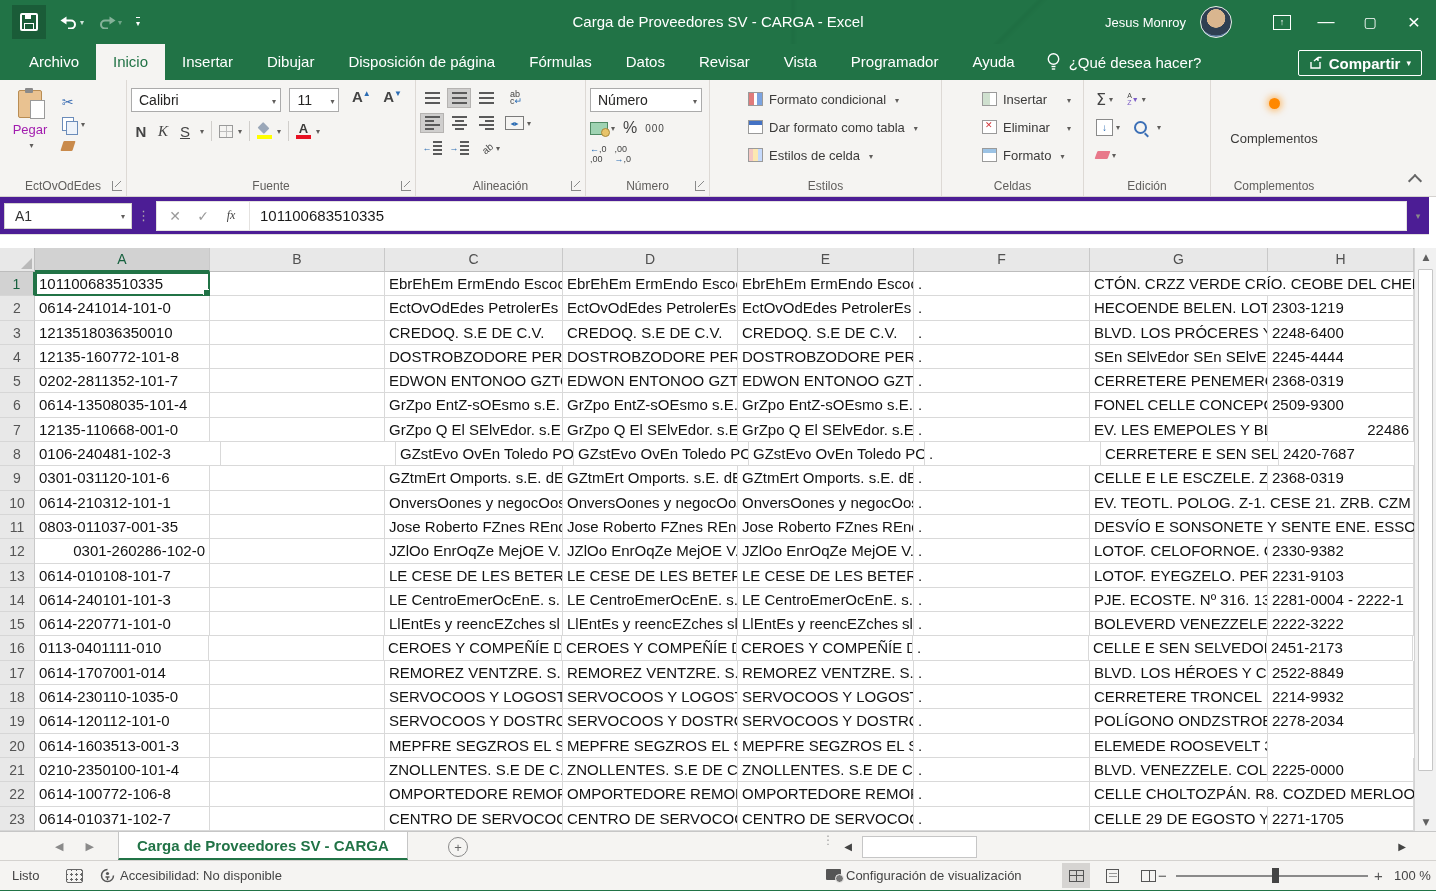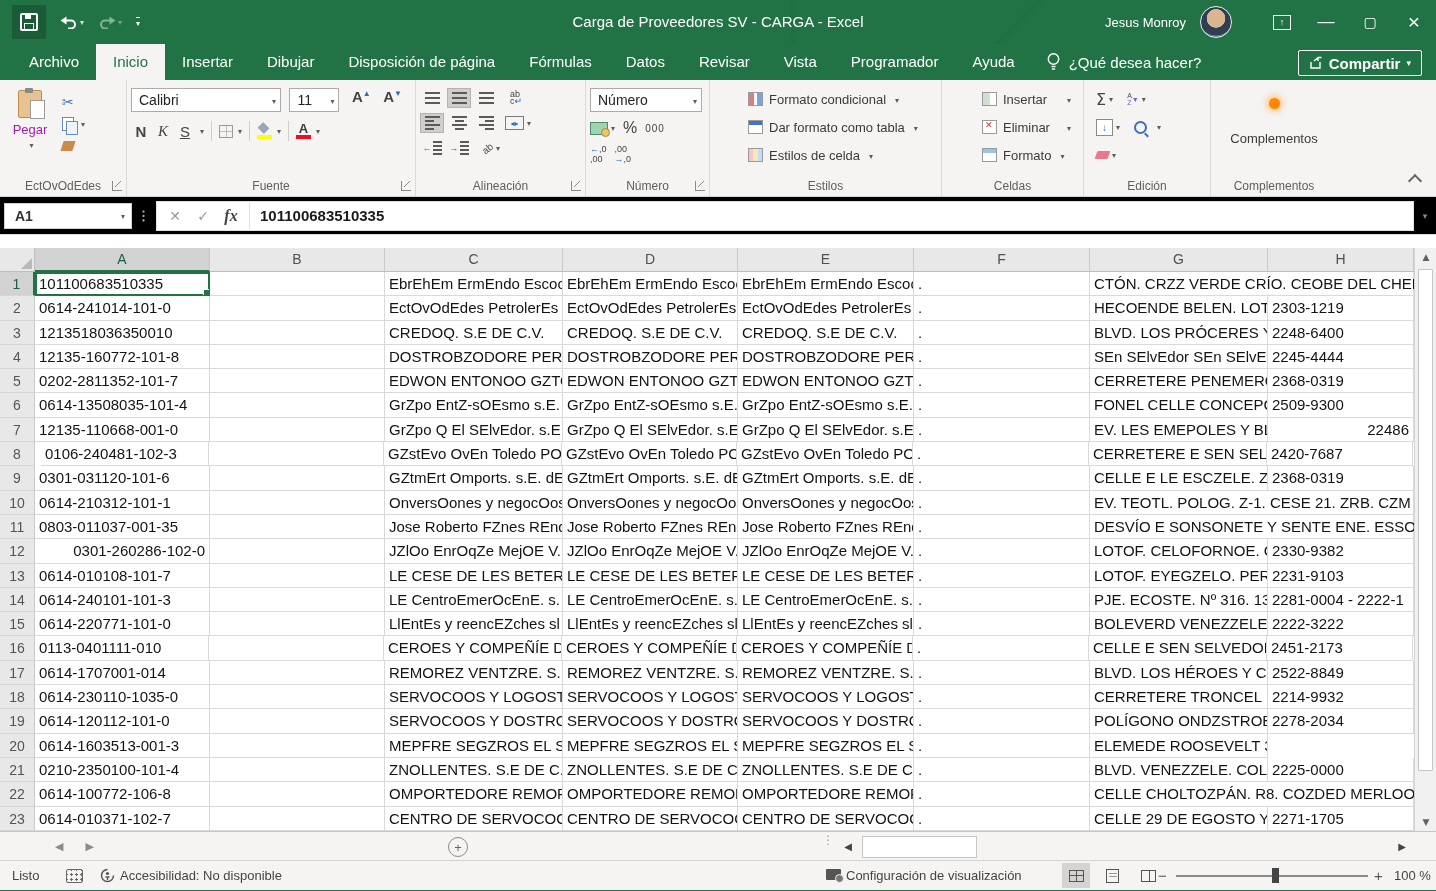--- a/index.html
+++ b/index.html
@@ -128,26 +128,26 @@
   .eraser-ic{width:13px;height:8px;background:#e8788a;transform:skewX(-20deg);border-radius:1px;}
   .mag-ic{width:9px;height:9px;border:2px solid #3b6fb6;border-radius:50%;position:relative;}
   .mag-ic::after{content:"";position:absolute;right:-4px;bottom:-4px;width:5px;height:2px;background:#3b6fb6;transform:rotate(45deg);}
 
   
   .addin-btn{text-align:center;padding-top:4px;font-size:13px;color:#3b3a39;}
   .addin-dot{width:11px;height:11px;border-radius:50%;background:#f80;margin:6px auto 22px;box-shadow:0 0 7px 2px rgba(255,140,0,.55);}
   .collapse{position:absolute;right:16px;bottom:10px;width:8px;height:8px;border-left:2px solid #666;border-top:2px solid #666;transform:rotate(45deg);}
 
   
-  .fbar{position:absolute;top:197px;left:0;right:0;height:37px;background:#000000;display:flex;align-items:center;border-bottom:1px solid #e1dfdd;font-weight:bold;}
+  .fbar{position:absolute;top:197px;left:0;right:7px;height:37px;background:#4c1d95;display:flex;align-items:center;border-bottom:1px solid #e1dfdd;}
   .namebox{width:128px;height:26px;background:#fff;border:1px solid #d4d2cf;margin-left:4px;display:flex;align-items:center;justify-content:space-between;padding:0 6px 0 10px;font-size:14px;color:#333;box-sizing:border-box;}
   .dots{color:#b0aeac;font-size:13px;margin:0 5px;letter-spacing:1px;}
   .fbtns{height:28px;background:#fff;border:1px solid #e4e2e0;display:flex;align-items:center;gap:0;padding:0 4px;}
   .fbx{width:28px;text-align:center;color:#9a9a9a;font-size:14px;font-family:"DejaVu Sans",sans-serif;}
-  .fx{font-family:"Liberation Serif",serif;font-style:italic;color:#444;font-size:16px;}
+  .fx{font-family:"Liberation Serif",serif;font-style:italic;color:#444;font-size:12px;}
   .fvalue{flex:1;height:28px;background:#fff;border:1px solid #e4e2e0;border-left:none;display:flex;align-items:center;padding-left:10px;font-size:15px;color:#1a1a1a;}
   .fexp{width:22px;text-align:center;color:#8a8a8a;font-size:9px;font-family:"DejaVu Sans",sans-serif;}
 
   
   .grid{position:absolute;top:248px;left:0;width:1414px;height:583px;background:#fff;overflow:hidden;}
   .colheads{display:flex;height:24px;}
   .corner{width:35px;height:24px;background:#e8e8e8;border-right:1px solid #bdbdbd;border-bottom:1px solid #bdbdbd;box-sizing:border-box;position:relative;flex:none;}
   .corner::after{content:"";position:absolute;right:2px;bottom:2px;border-left:11px solid transparent;border-bottom:11px solid #b9b9b9;}
   .ch{height:24px;line-height:23px;text-align:center;background:#e8e8e8;color:#505050;font-size:14px;border-right:1px solid #c9c9c9;border-bottom:1px solid #bdbdbd;box-sizing:border-box;flex:none;}
   .ch.sel{background:#d2d2d2;color:#17613f;border-bottom:2px solid #217346;}
@@ -593,21 +593,21 @@
           <div class="gc" style="width: 175px;"></div>
           <div class="gc" style="width: 178px;">GrZpo Q El SElvEdor. s.E.</div>
           <div class="gc" style="width: 175px;">GrZpo Q El SElvEdor. s.E.</div>
           <div class="gc" style="width: 176px;">GrZpo Q El SElvEdor. s.E.</div>
           <div class="gc" style="width: 176px;">.</div>
           <div class="gc" style="width: 178px;">EV. LES EMEPOLES Y BL</div>
           <div class="gc" style="width: 146px; text-align: right;">22486</div>
         </div>
         <div class="grow2">
           <div class="rn">8</div>
-          <div class="gc" style="width: 168px; margin-left: 6px;">0106-240481-102-3</div>
+          <div class="gc" style="width: 186px;">0106-240481-102-3</div>
           <div class="gc" style="width: 175px;"></div>
           <div class="gc" style="width: 178px;">GZstEvo OvEn Toledo PO</div>
           <div class="gc" style="width: 175px;">GZstEvo OvEn Toledo PO</div>
           <div class="gc" style="width: 176px;">GZstEvo OvEn Toledo PO</div>
           <div class="gc" style="width: 176px;">.</div>
           <div class="gc" style="width: 178px;">CERRETERE E SEN SELV</div>
           <div class="gc" style="width: 146px;">2420-7687</div>
         </div>
         <div class="grow2">
           <div class="rn">9</div>
@@ -781,20 +781,21 @@
     <div class="vs-up">▲</div>
     <div class="vthumb"></div>
     <div class="vs-dn">▼</div>
   </div>
 
   <div class="sheetbar">
     <div class="nav">
       <span>◀</span>
       <span>▶</span>
     </div>
+    <div class="sheettab">Carga de Proveedores SV - CARGA</div>
     <div class="newsheet">+</div>
     <div class="split-dots">⋮</div>
     <div class="hs-left">◀</div>
     <div class="hthumb"></div>
     <div class="hs-right">▶</div>
   </div>
 
   <div class="statusbar">
     <span class="st-ready">Listo</span>
     <span class="macro-ic"></span>

